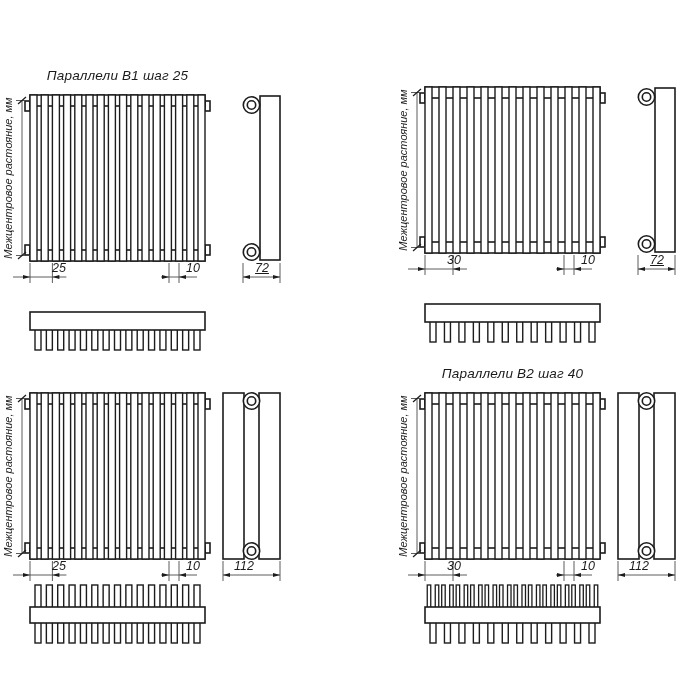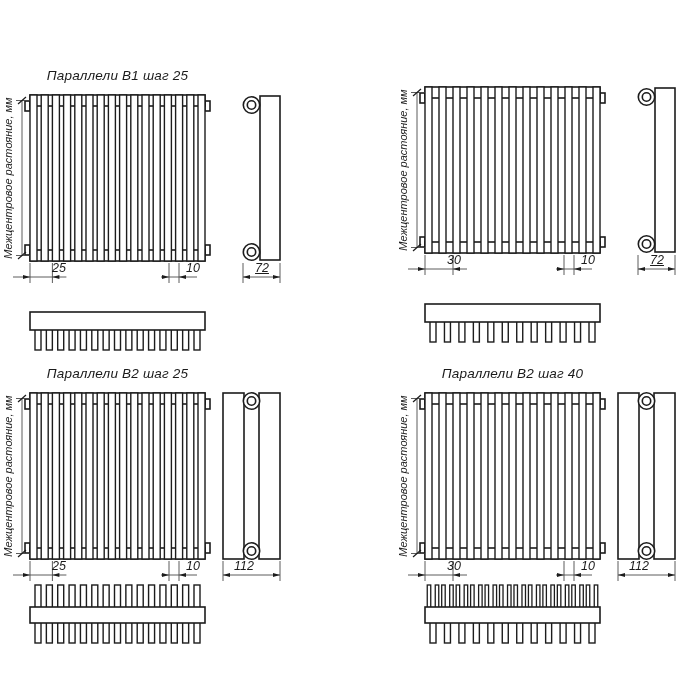--- a/index.html
+++ b/index.html
@@ -251,21 +251,20 @@
         <rect x="112.50" y="222" width="6" height="24" fill="#ffffff" stroke="#1c1c1c" stroke-width="1.4"></rect>
         <rect x="123.86" y="222" width="6" height="24" fill="#ffffff" stroke="#1c1c1c" stroke-width="1.4"></rect>
         <rect x="135.21" y="222" width="6" height="24" fill="#ffffff" stroke="#1c1c1c" stroke-width="1.4"></rect>
         <rect x="146.57" y="222" width="6" height="24" fill="#ffffff" stroke="#1c1c1c" stroke-width="1.4"></rect>
         <rect x="157.93" y="222" width="6" height="24" fill="#ffffff" stroke="#1c1c1c" stroke-width="1.4"></rect>
         <rect x="169.29" y="222" width="6" height="24" fill="#ffffff" stroke="#1c1c1c" stroke-width="1.4"></rect>
         <rect x="180.64" y="222" width="6" height="24" fill="#ffffff" stroke="#1c1c1c" stroke-width="1.4"></rect>
         <rect x="192.00" y="222" width="6" height="24" fill="#ffffff" stroke="#1c1c1c" stroke-width="1.4"></rect>
         <rect x="28" y="244" width="175" height="16" fill="#ffffff" stroke="#1c1c1c" stroke-width="1.6"></rect>
       </svg>
-    <div class="view-title">Параллели В2 шаг 25</div>
     <div class="axis-label">Межцентровое растояние, мм</div>
     <div class="dim step-dim">25</div>
     <div class="dim tube-dim">10</div>
     <div class="dim depth-dim d-b2">112</div>
   </section>
 
   <section class="quadrant pos-q3">
     <svg class="art" width="350" height="292" viewBox="0 0 350 292">
         <rect x="23" y="36" width="5" height="10" fill="#ffffff" stroke="#1c1c1c" stroke-width="1.6"></rect>
         <rect x="203" y="36" width="5" height="10" fill="#ffffff" stroke="#1c1c1c" stroke-width="1.6"></rect>

